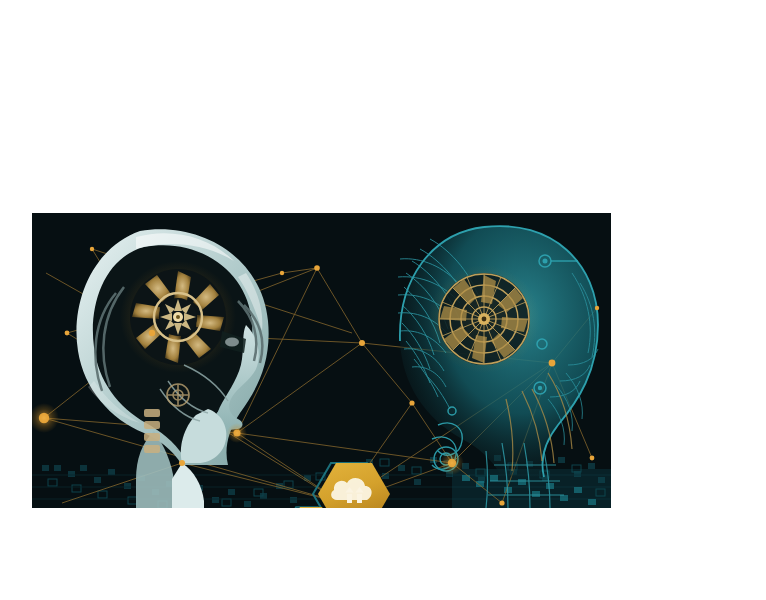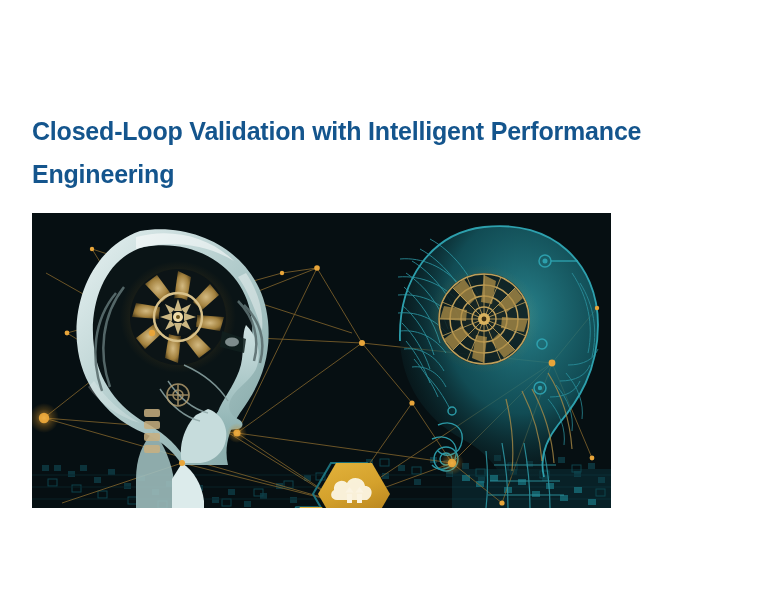--- a/index.html
+++ b/index.html
@@ -51,21 +51,20 @@
     display: block;
     width: 579px;
     height: 295px;
   }
 </style>
 </head>
 <body>
 
 <div class="page">
 
-  <h1 class="article-heading">Closed-Loop Validation with Intelligent Performance Engineering</h1>
 
   <figure class="hero-figure">
     <svg class="hero-canvas" viewBox="0 0 579 295" preserveAspectRatio="none" aria-hidden="true">
       <defs>
         <linearGradient id="gShell" x1="0" y1="0" x2="1" y2="1">
           <stop offset="0%" stop-color="#E9F3F3"></stop>
           <stop offset="45%" stop-color="#B6CFCF"></stop>
           <stop offset="100%" stop-color="#7FA4A4"></stop>
         </linearGradient>
         <linearGradient id="gShell2" x1="0" y1="0" x2="0" y2="1">

